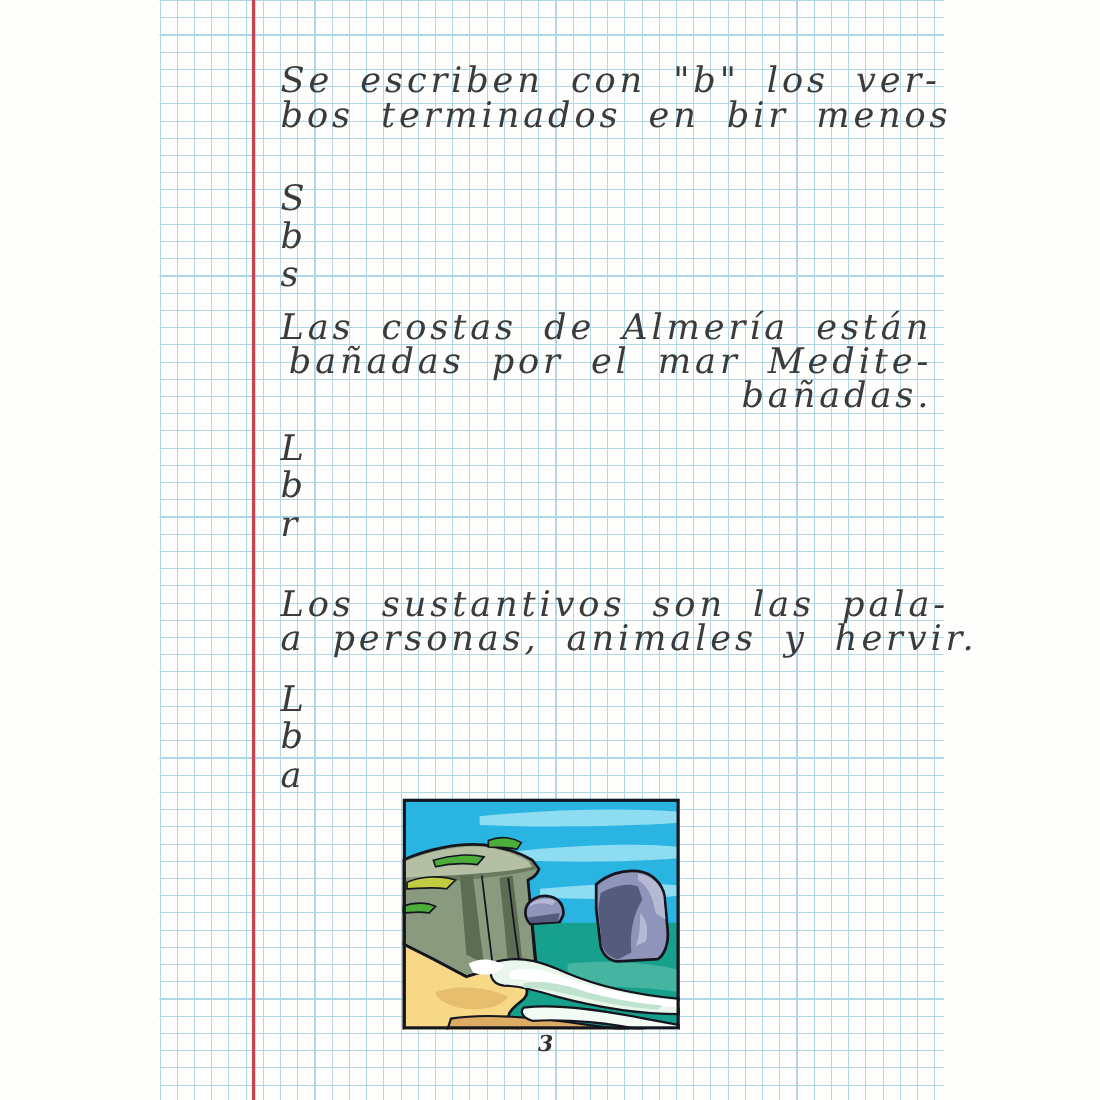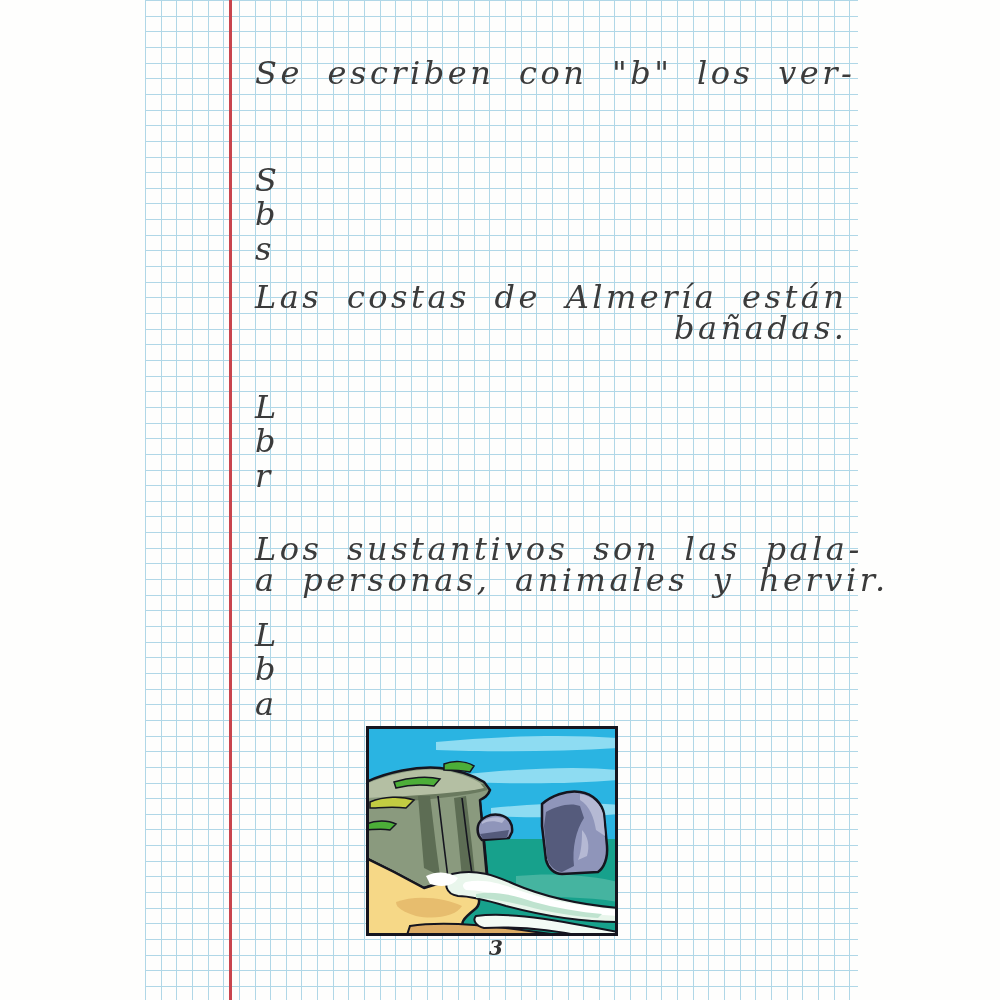--- a/index.html
+++ b/index.html
@@ -27,30 +27,32 @@
 </style>
 </head>
 <body>
 
 <div class="sheet">
   <div class="grid"></div>
   <div class="margin-line"></div>
 
   <div class="hand p1">
     <div>Se escriben con "b" los ver-</div>
+    <div>bos terminados en bir menos</div>
   </div>
 
   <div class="hand letters lg1">
     <div>S</div>
     <div>b</div>
     <div>s</div>
   </div>
 
   <div class="hand p2">
     <div>Las costas de Almería están</div>
+    <div>bañadas por el mar Medite-</div>
     <div>bañadas.</div>
   </div>
 
   <div class="hand letters lg2">
     <div>L</div>
     <div>b</div>
     <div>r</div>
   </div>
 
   <div class="hand p3">

